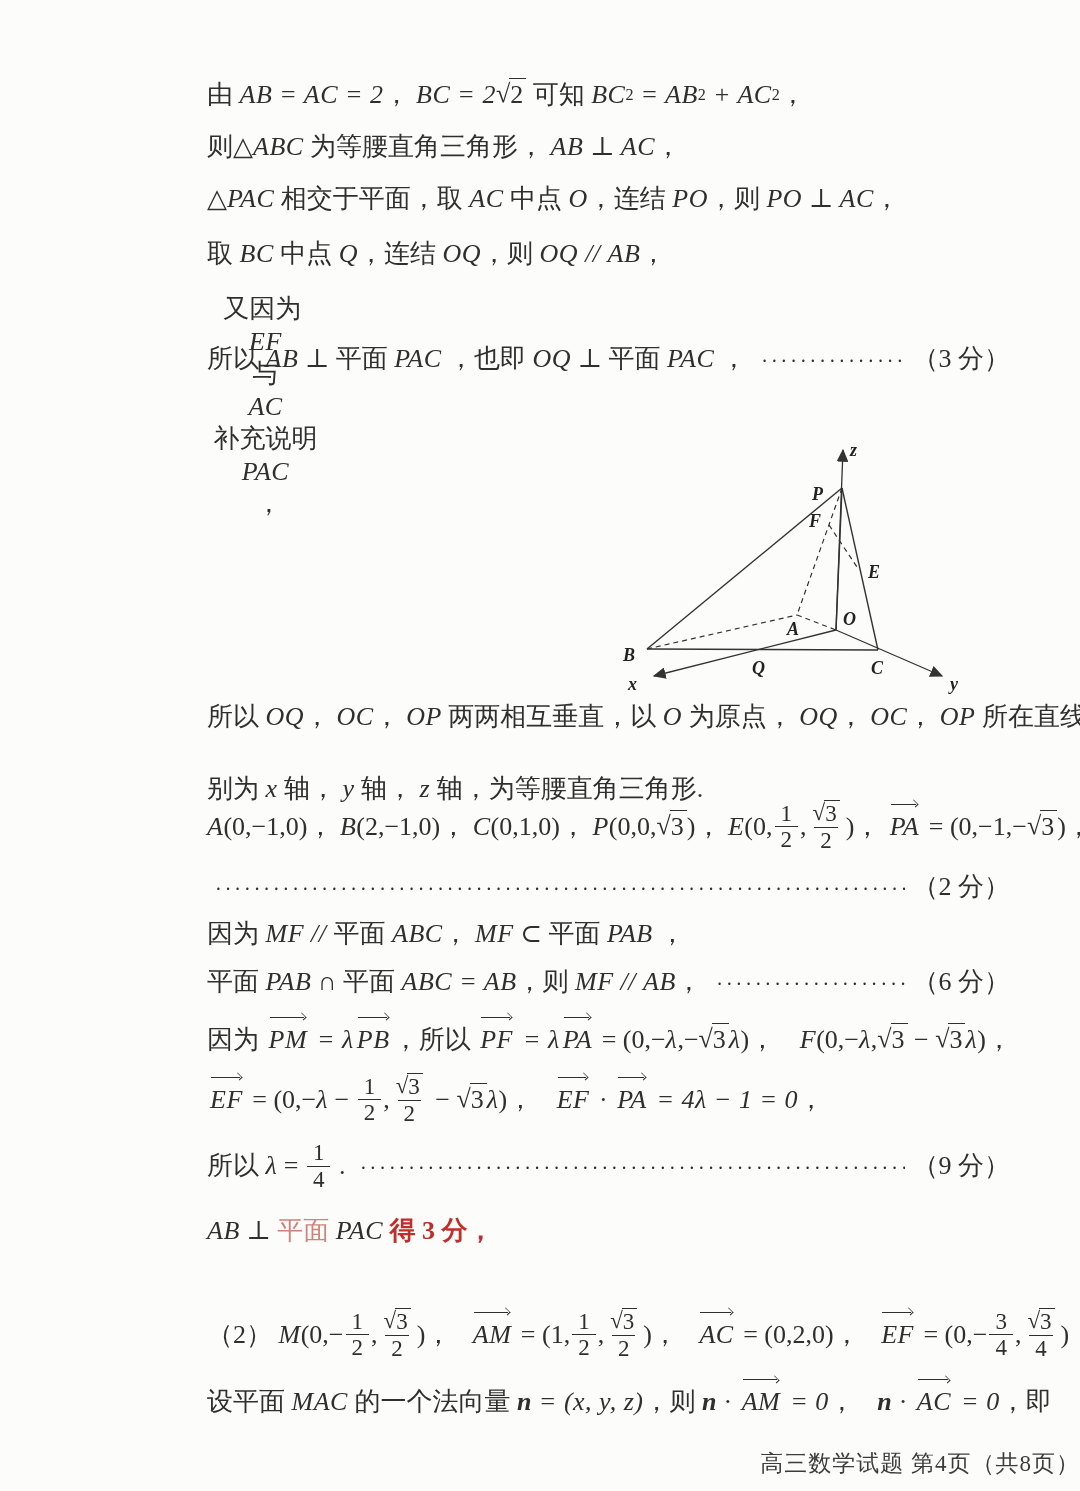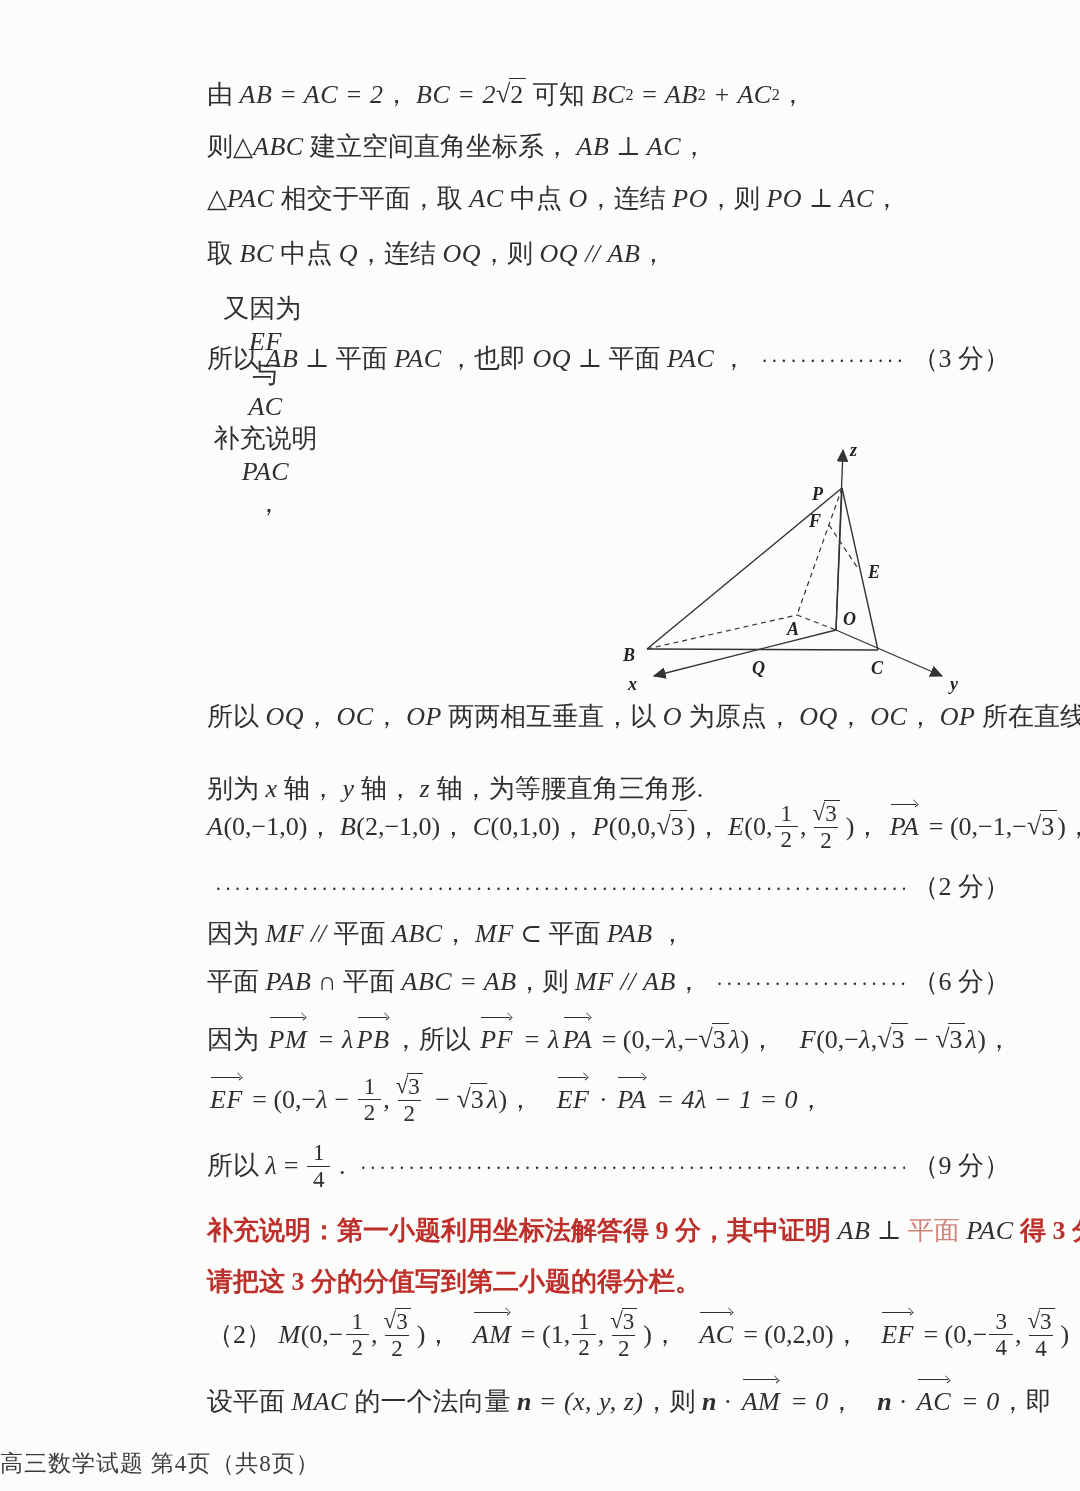--- a/index.html
+++ b/index.html
@@ -51,47 +51,46 @@
   .gap{display:inline-block;}
   .red{color:var(--red);font-weight:bold;}
   .ink{color:var(--ink);font-weight:normal;}
   .rlight{color:var(--redlight);font-weight:normal;}
   #figure{position:absolute;left:590px;top:420px;}
   #figure text{
     font-family:"Liberation Serif","DejaVu Serif",serif;
     font-size:18px;font-style:italic;font-weight:bold;fill:#222;
   }
   .footer{
-    position:absolute;left:0;right:0;top:1448px;text-align:left;
+    position:absolute;left:0;right:0;top:1448px;text-align:right;
     font-size:23px;color:#3c3c3c;letter-spacing:1px;
   }
 </style>
 </head>
 <body>
 
 <div class="page">
 
   <div id="text-layer">
       <div class="line" style="top: 78px;"><span class="ct">由 </span><span class="mi">AB = AC = 2</span><span class="ct">， </span><span class="mi">BC = 2</span><span class="sqrt"><span class="sr">√</span><span class="sv">2</span></span><span class="ct"> 可知 </span><span class="mi">BC</span><sup class="ms">2</sup><span class="mi"> = AB</span><sup class="ms">2</sup><span class="mi"> + AC</span><sup class="ms">2</sup><span class="ct">，</span></div>
-      <div class="line" style="top: 131px;"><span class="ct">则△</span><span class="mi">ABC</span><span class="ct"> 建立空间直角坐标系， </span><span class="mi">AB</span><span class="ct"> ⊥ </span><span class="mi">AC</span><span class="ct">，</span></div>
+      <div class="line" style="top: 131px;"><span class="ct">则△</span><span class="mi">ABC</span><span class="ct"> 为等腰直角三角形， </span><span class="mi">AB</span><span class="ct"> ⊥ </span><span class="mi">AC</span><span class="ct">，</span></div>
       <div class="line" style="top: 183px;"><span class="ct">△</span><span class="mi">PAC</span><span class="ct"> 相交于平面，取 </span><span class="mi">AC</span><span class="ct"> 中点 </span><span class="mi">O</span><span class="ct">，连结 </span><span class="mi">PO</span><span class="ct">，则 </span><span class="mi">PO</span><span class="ct"> ⊥ </span><span class="mi">AC</span><span class="ct">，</span></div>
       <div class="line" style="top: 238px;"><span class="ct">取 </span><span class="mi">BC</span><span class="ct"> 中点 </span><span class="mi">Q</span><span class="ct">，连结 </span><span class="mi">OQ</span><span class="ct">，则 </span><span class="mi">OQ</span><span class="mi"> // </span><span class="mi">AB</span><span class="ct">，</span></div>
       <div class="line" style="top: 293px; flex-direction: column;"><span class="ct">又因为 </span><span class="mi">EF</span><span class="ct"> 与 </span><span class="mi">AC</span><span class="ct"> 补充说明 </span><span class="mi">PAC</span><span class="ct"> ，</span></div>
       <div class="line leader-line" style="top: 343px;"><span class="ct">所以 </span><span class="mi">AB</span><span class="ct"> ⊥ 平面 </span><span class="mi">PAC</span><span class="ct"> ，也即 </span><span class="mi">OQ</span><span class="ct"> ⊥ 平面 </span><span class="mi">PAC</span><span class="ct"> ， </span><span class="dots">························································································································</span><span class="ct">（3 分）</span></div>
       <div class="line" style="top: 701px;"><span class="ct">所以 </span><span class="mi">OQ</span><span class="ct">， </span><span class="mi">OC</span><span class="ct">， </span><span class="mi">OP</span><span class="ct"> 两两相互垂直，以 </span><span class="mi">O</span><span class="ct"> 为原点， </span><span class="mi">OQ</span><span class="ct">， </span><span class="mi">OC</span><span class="ct">， </span><span class="mi">OP</span><span class="ct"> 所在直线分</span></div>
       <div class="line" style="top: 773px;"><span class="ct">别为 </span><span class="mi">x</span><span class="ct"> 轴， </span><span class="mi">y</span><span class="ct"> 轴， </span><span class="mi">z</span><span class="ct"> 轴，为等腰直角三角形.</span></div>
       <div class="line" style="top: 800px;"><span class="mi">A</span><span class="ct">(0,−1,0)， </span><span class="mi">B</span><span class="ct">(2,−1,0)， </span><span class="mi">C</span><span class="ct">(0,1,0)， </span><span class="mi">P</span><span class="ct">(0,0,</span><span class="sqrt"><span class="sr">√</span><span class="sv">3</span></span><span class="ct">)， </span><span class="mi">E</span><span class="ct">(0,</span><span class="frac"><span class="fn"><span class="ct">1</span></span><span class="fd"><span class="ct">2</span></span></span><span class="ct">,</span><span class="frac"><span class="fn"><span class="sqrt"><span class="sr">√</span><span class="sv">3</span></span></span><span class="fd"><span class="ct">2</span></span></span><span class="ct">)， </span><span class="vec">PA</span><span class="ct"> = (0,−1,−</span><span class="sqrt"><span class="sr">√</span><span class="sv">3</span></span><span class="ct">)，</span></div>
       <div class="line leader-line" style="top: 871px;"><span class="dots">························································································································</span><span class="ct">（2 分）</span></div>
       <div class="line" style="top: 918px;"><span class="ct">因为 </span><span class="mi">MF</span><span class="mi"> // </span><span class="ct">平面 </span><span class="mi">ABC</span><span class="ct">， </span><span class="mi">MF</span><span class="ct"> ⊂ 平面 </span><span class="mi">PAB</span><span class="ct"> ，</span></div>
       <div class="line leader-line" style="top: 966px;"><span class="ct">平面 </span><span class="mi">PAB</span><span class="ct"> ∩ 平面 </span><span class="mi">ABC</span><span class="mi"> = AB</span><span class="ct">，则 </span><span class="mi">MF</span><span class="mi"> // </span><span class="mi">AB</span><span class="ct">， </span><span class="dots">························································································································</span><span class="ct">（6 分）</span></div>
       <div class="line" style="top: 1023px;"><span class="ct">因为 </span><span class="vec">PM</span><span class="mi"> = λ</span><span class="vec">PB</span><span class="ct">，所以 </span><span class="vec">PF</span><span class="mi"> = λ</span><span class="vec">PA</span><span class="ct"> = (0,−</span><span class="mi">λ</span><span class="ct">,−</span><span class="sqrt"><span class="sr">√</span><span class="sv">3</span></span><span class="mi">λ</span><span class="ct">)， </span><span class="gap" style="width: 18px;"></span><span class="mi">F</span><span class="ct">(0,−</span><span class="mi">λ</span><span class="ct">,</span><span class="sqrt"><span class="sr">√</span><span class="sv">3</span></span><span class="ct"> − </span><span class="sqrt"><span class="sr">√</span><span class="sv">3</span></span><span class="mi">λ</span><span class="ct">)，</span></div>
       <div class="line" style="top: 1073px;"><span class="vec">EF</span><span class="ct"> = (0,−</span><span class="mi">λ</span><span class="ct"> − </span><span class="frac"><span class="fn"><span class="ct">1</span></span><span class="fd"><span class="ct">2</span></span></span><span class="ct">,</span><span class="frac"><span class="fn"><span class="sqrt"><span class="sr">√</span><span class="sv">3</span></span></span><span class="fd"><span class="ct">2</span></span></span><span class="ct"> − </span><span class="sqrt"><span class="sr">√</span><span class="sv">3</span></span><span class="mi">λ</span><span class="ct">)， </span><span class="gap" style="width: 14px;"></span><span class="vec">EF</span><span class="ct"> · </span><span class="vec">PA</span><span class="mi"> = 4λ − 1 = 0</span><span class="ct">，</span></div>
       <div class="line leader-line" style="top: 1140px;"><span class="ct">所以 </span><span class="mi">λ</span><span class="ct"> = </span><span class="frac"><span class="fn"><span class="ct">1</span></span><span class="fd"><span class="ct">4</span></span></span><span class="ct"> . </span><span class="dots">························································································································</span><span class="ct">（9 分）</span></div>
-      <div class="line" style="top: 1215px;"><span class="ct red">补充说明：第一小题利用坐标法解答得 9 分，其中证明 </span><span class="mi ink">AB</span><span class="ct ink"> ⊥ </span><span class="ct rlight">平面 </span><span class="mi ink">PAC</span><span class="ct red"> 得 3 分，</span></div>
-      <div class="line" style="top: 1266px;"><span class="ct red">请把这 3 分的分值写到第二小题的得分栏。</span></div>
+      <div class="line" style="top: 1215px;"><span class="mi ink">AB</span><span class="ct ink"> ⊥ </span><span class="ct rlight">平面 </span><span class="mi ink">PAC</span><span class="ct red"> 得 3 分，</span></div>
       <div class="line" style="top: 1308px;"><span class="ct">（2） </span><span class="mi">M</span><span class="ct">(0,−</span><span class="frac"><span class="fn"><span class="ct">1</span></span><span class="fd"><span class="ct">2</span></span></span><span class="ct">,</span><span class="frac"><span class="fn"><span class="sqrt"><span class="sr">√</span><span class="sv">3</span></span></span><span class="fd"><span class="ct">2</span></span></span><span class="ct">)， </span><span class="gap" style="width: 12px;"></span><span class="vec">AM</span><span class="ct"> = (1,</span><span class="frac"><span class="fn"><span class="ct">1</span></span><span class="fd"><span class="ct">2</span></span></span><span class="ct">,</span><span class="frac"><span class="fn"><span class="sqrt"><span class="sr">√</span><span class="sv">3</span></span></span><span class="fd"><span class="ct">2</span></span></span><span class="ct">)， </span><span class="gap" style="width: 12px;"></span><span class="vec">AC</span><span class="ct"> = (0,2,0)， </span><span class="gap" style="width: 12px;"></span><span class="vec">EF</span><span class="ct"> = (0,−</span><span class="frac"><span class="fn"><span class="ct">3</span></span><span class="fd"><span class="ct">4</span></span></span><span class="ct">,</span><span class="frac"><span class="fn"><span class="sqrt"><span class="sr">√</span><span class="sv">3</span></span></span><span class="fd"><span class="ct">4</span></span></span><span class="ct">)，（10 分）</span></div>
       <div class="line" style="top: 1386px;"><span class="ct">设平面 </span><span class="mi">MAC</span><span class="ct"> 的一个法向量 </span><span class="mb">n</span><span class="mi"> = (x, y, z)</span><span class="ct">，则 </span><span class="mb">n</span><span class="ct"> · </span><span class="vec">AM</span><span class="mi"> = 0</span><span class="ct">， </span><span class="gap" style="width: 16px;"></span><span class="mb">n</span><span class="ct"> · </span><span class="vec">AC</span><span class="mi"> = 0</span><span class="ct">，即</span></div>
     </div>
 
   <svg id="figure" width="400" height="290" viewBox="0 0 400 290">
     <defs>
       <marker id="ah" markerWidth="11" markerHeight="9" refX="9" refY="4.5" orient="auto">
         <path d="M0,0 L10,4.5 L0,9 z" fill="#333"></path>
       </marker>
     </defs>

